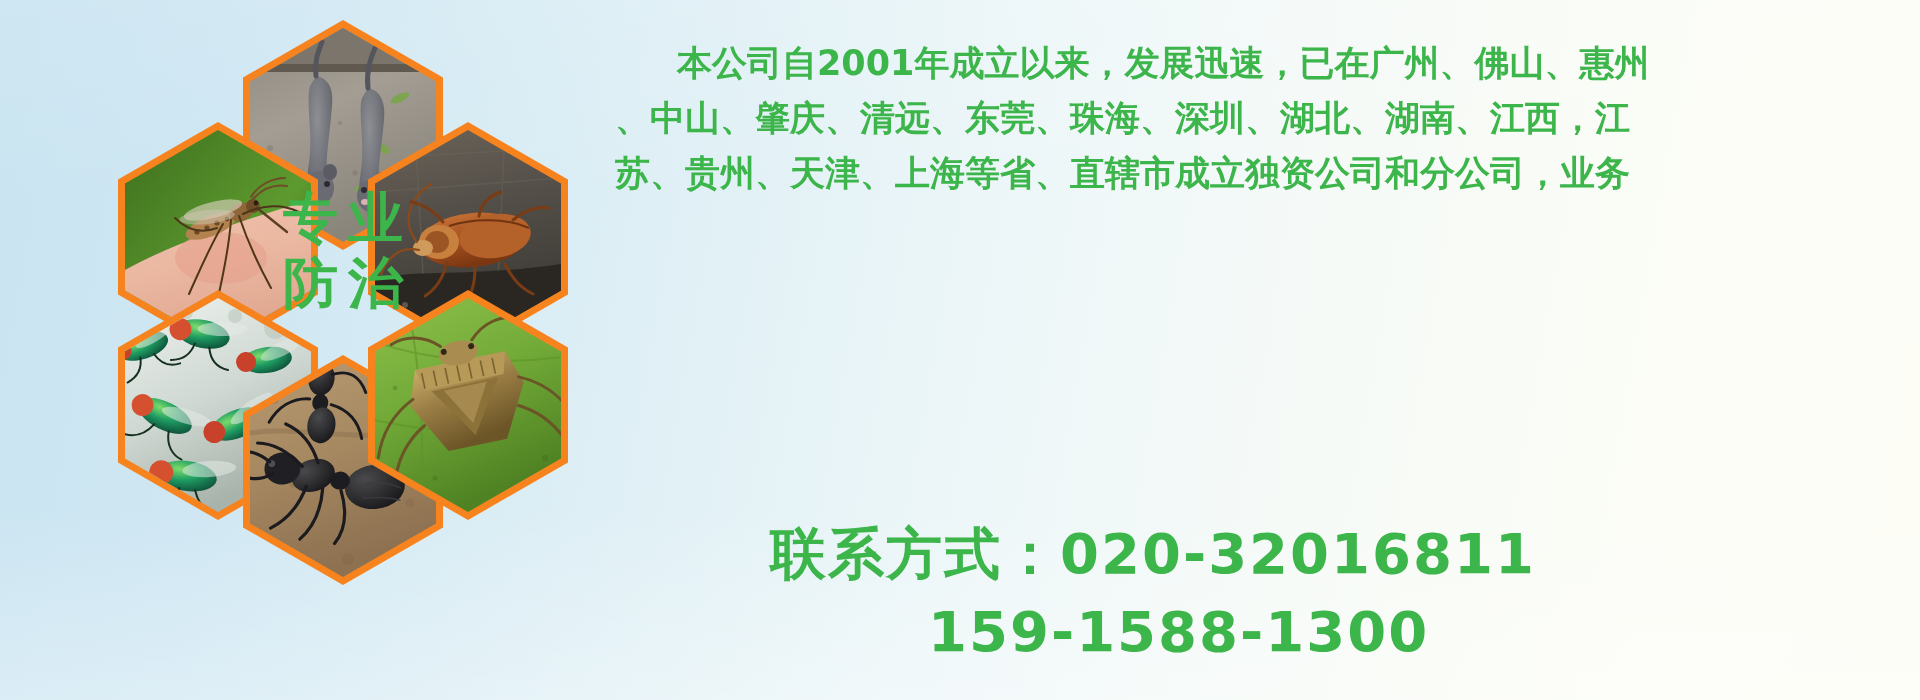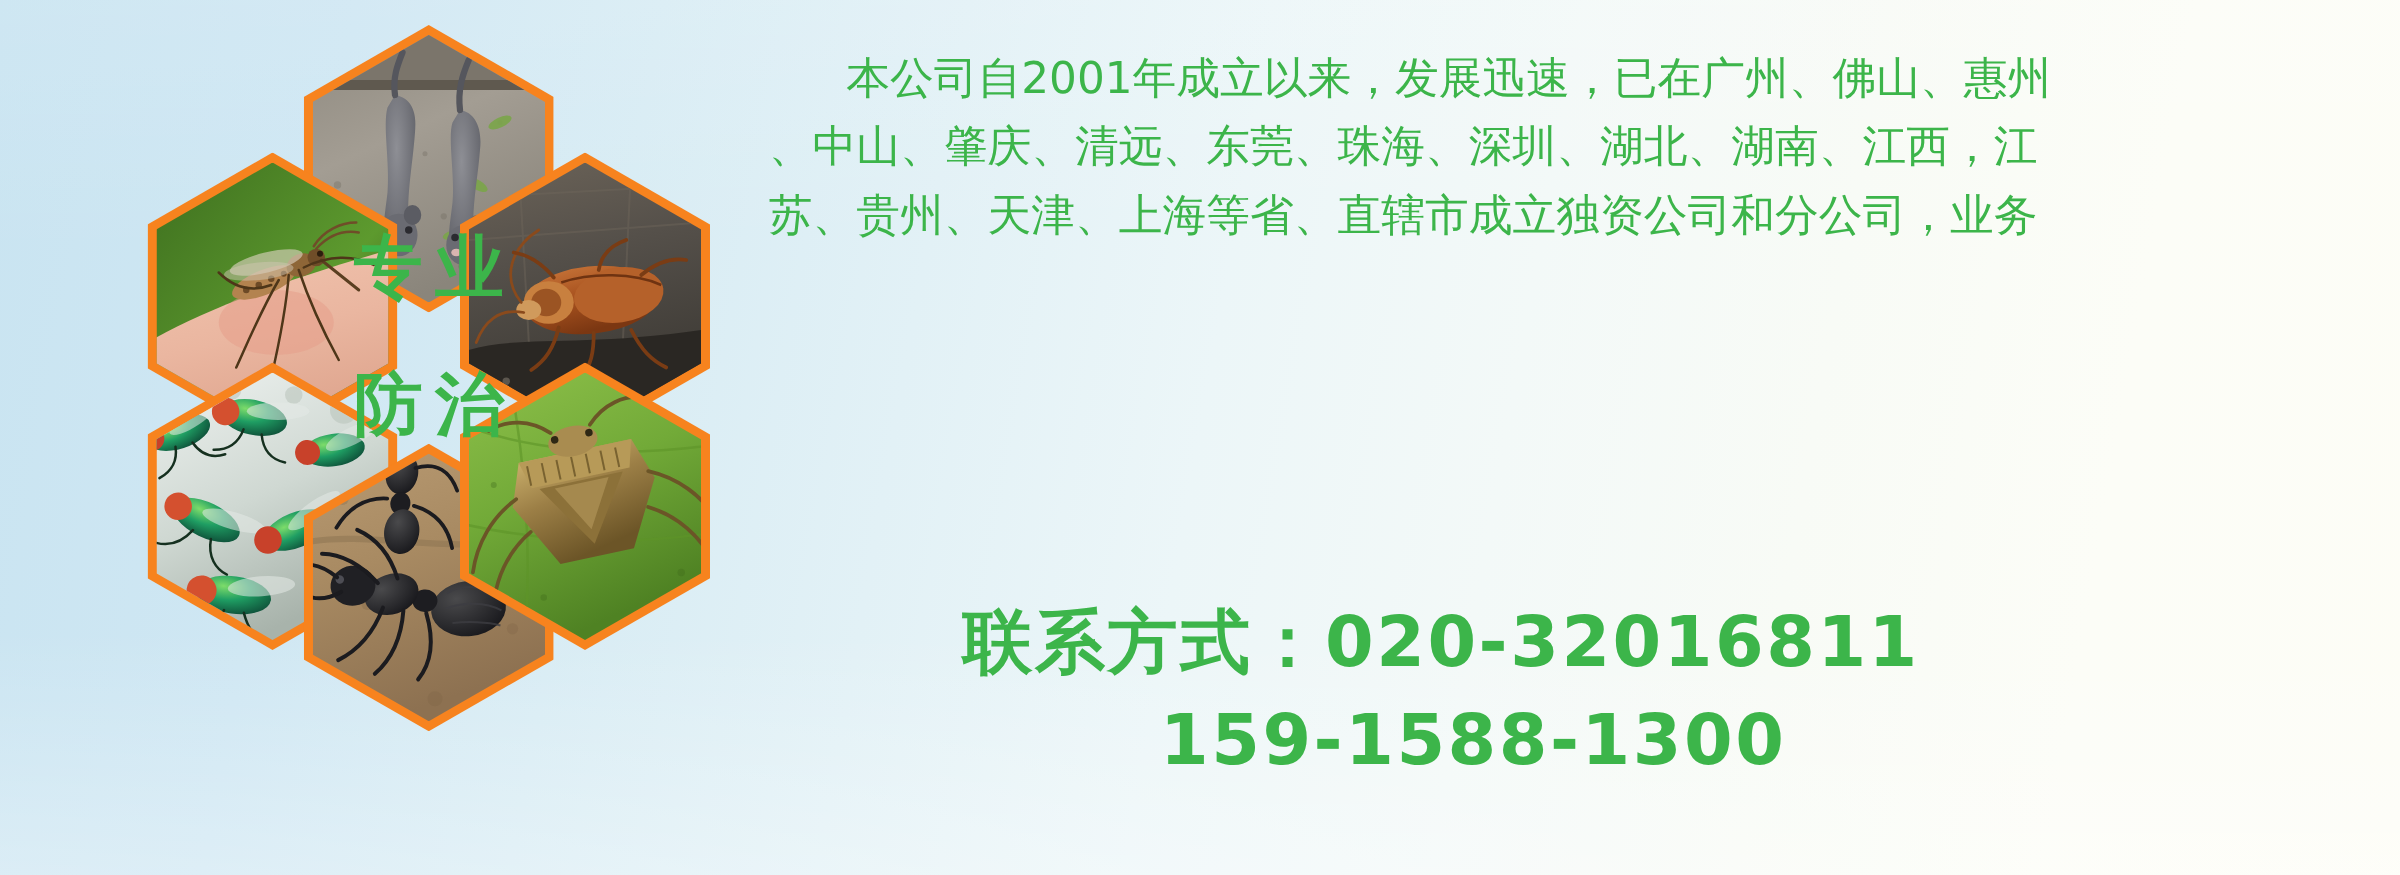--- a/index.html
+++ b/index.html
@@ -81,46 +81,45 @@
     z-index: 5;
   }
   .center-line {
     color: #3cb54a;
     font-size: 55px;
     font-weight: bold;
     letter-spacing: 10px;
     text-indent: 10px;
     line-height: 1.18;
     white-space: nowrap;
-    font-family: Liberation Mono, monospace;
-    margin-top: 44px;
+    font-family: Liberation Serif, serif;
   }
 
   
   #body-copy {
     position: absolute;
     left: 615px;
     top: 36px;
     width: 1300px;
     z-index: 4;
   }
   .para-line {
     color: #3cb54a;
     font-size: 35px;
-    font-weight: normal;
+    font-weight: bold;
     line-height: 55px;
     white-space: nowrap;
     font-family: "DejaVu Sans", "Liberation Sans", sans-serif;
   }
   .para-line.indent { text-indent: 62px; }
 
   #contact-block {
     position: absolute;
     left: 770px;
-    top: 476px;
+    top: 515px;
     z-index: 4;
   }
   .contact-line {
     color: #3cb54a;
     font-size: 56px;
     font-weight: bold;
     line-height: 78px;
     letter-spacing: 2px;
     white-space: nowrap;
     font-family: "DejaVu Sans", "Liberation Sans", sans-serif;

